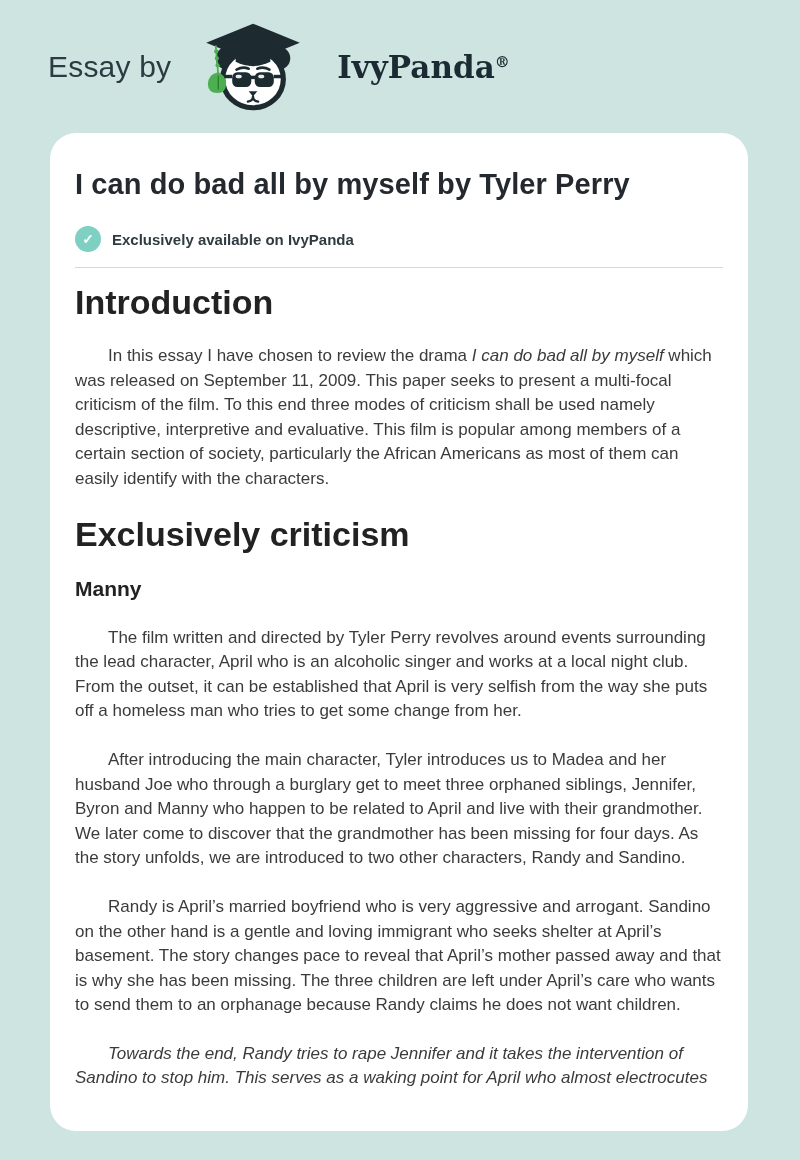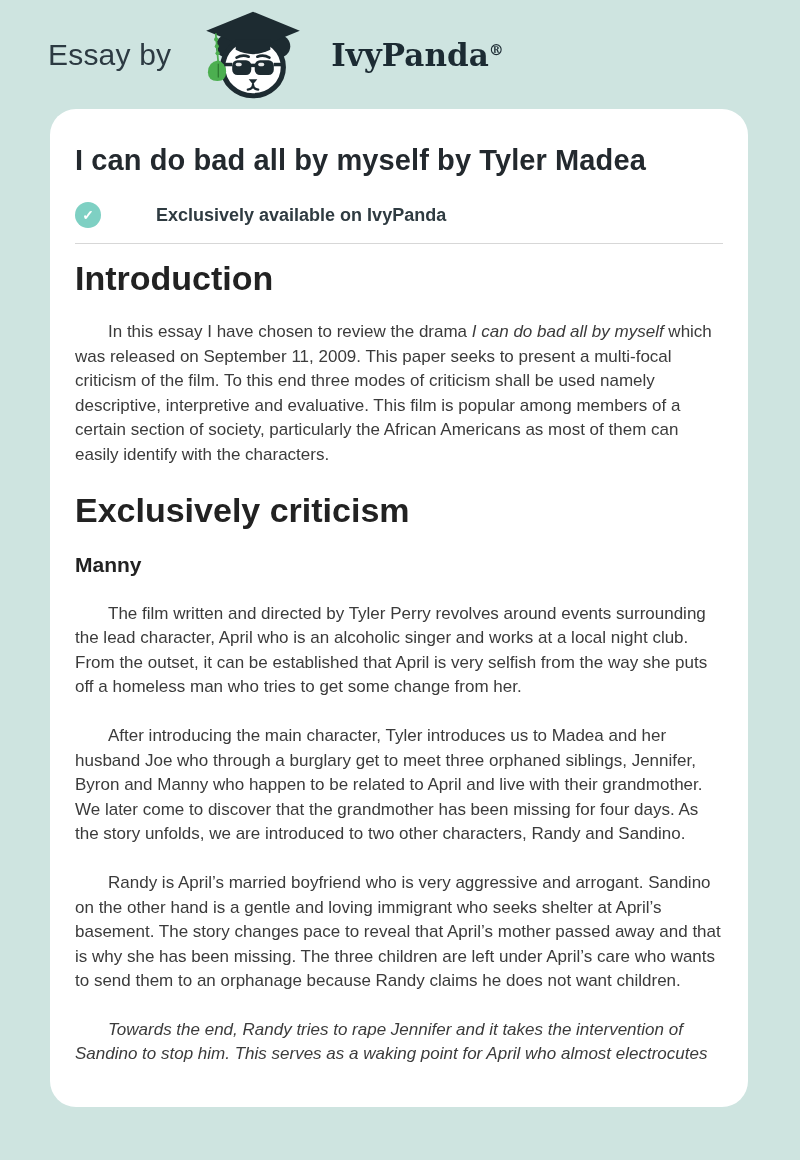--- a/index.html
+++ b/index.html
@@ -7,39 +7,39 @@
     width: 800px;
     height: 1160px;
     background: #cee4e0;
     font-family: "Liberation Sans", sans-serif;
     -webkit-font-smoothing: antialiased;
     overflow: hidden;
   }
 
   
   .site-header {
-    height: 109px;
+    height: 133px;
     display: flex;
     align-items: center;
     padding-left: 48px;
     box-sizing: border-box;
     gap: 24px;
   }
   .essay-by {
     font-size: 30px;
     color: #2c3a42;
     letter-spacing: 0.2px;
   }
   .logo-mark { width: 104px; height: 92px; margin-left: 6px; flex: 0 0 auto; }
   .brand-name {
     font-family: "DejaVu Serif", "Liberation Serif", serif;
     font-weight: 700;
     font-size: 31px;
     color: #1c2b33;
-    margin-left: 2px;
+    margin-left: 8px;
     white-space: nowrap;
   }
   .brand-name sup { font-size: 15px; font-weight: 700; }
 
   
   .card {
     width: 698px;
     margin-left: 50px;
     background: #ffffff;
     border-radius: 26px;
@@ -67,24 +67,23 @@
     width: 26px; height: 26px;
     border-radius: 50%;
     background: #7ed0c3;
     color: #ffffff;
     display: flex; align-items: center; justify-content: center;
     font-size: 14px;
     font-weight: 700;
     flex: 0 0 auto;
   }
   .badge-label {
-    font-size: 18px;
+    font-size: 15px;
     font-weight: 700;
     color: #2f3b41;
-    margin-left: 44px;
   }
 
   .divider {
     border: none;
     border-top: 1px solid #d7d7d7;
     margin: 0 0 18px 0;
   }
 
   h2.section-heading {
     margin: 0 0 26px 0;
@@ -151,21 +150,21 @@
       <path d="M55 80 h10 l-5 6 z" fill="#1d2b31"></path>
       <path d="M60 86 q0 5 -6 6 M60 86 q0 5 6 6" stroke="#1d2b31" stroke-width="2.6" fill="none" stroke-linecap="round"></path>
     </svg>
   </span>
 
   <span class="brand-name"><span>IvyPanda</span><sup>®</sup></span>
 </header>
 
 <main class="card">
 
-  <h1 class="doc-title">I can do bad all by myself by Tyler Madea</h1>
+  <h1 class="doc-title">I can do bad all by myself by Tyler Perry</h1>
 
   <div class="badge-row">
     <span class="badge-circle">✓</span>
     <span class="badge-label">Exclusively available on IvyPanda</span>
   </div>
 
   <hr class="divider">
 
   <h2 class="section-heading">Introduction</h2>
 

